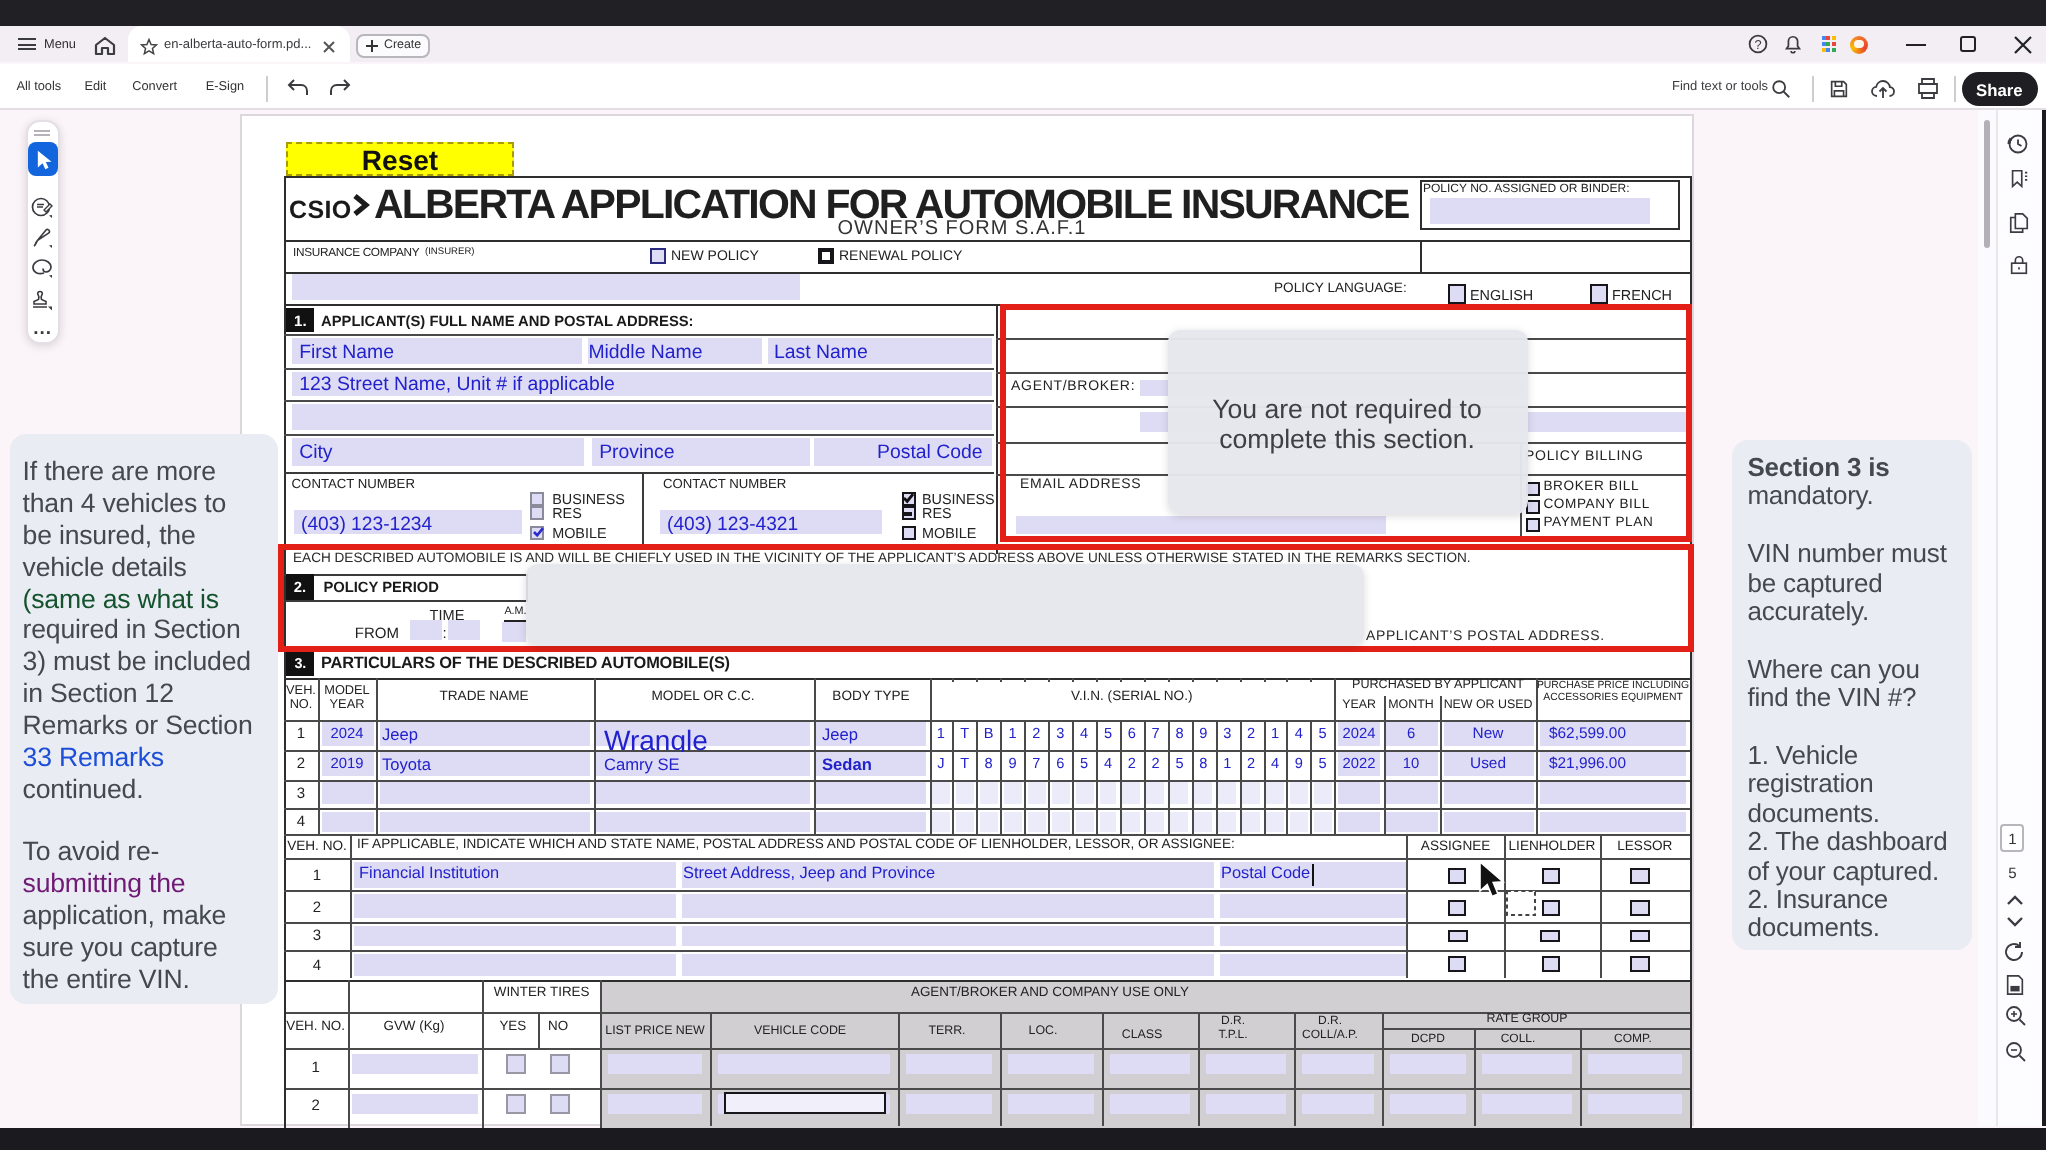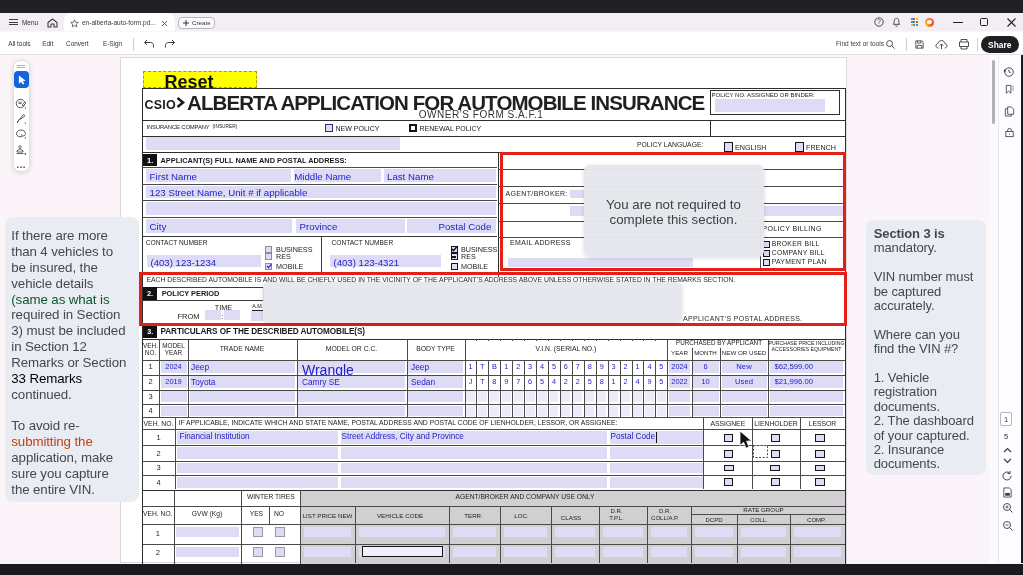--- a/index.html
+++ b/index.html
@@ -84,21 +84,21 @@
     </svg>
 <div class="ab" style="left:976.5px;top:37.5px;width:1px;height:13px;background:#cfccd2;"></div>
 <div class="ab" style="left:981px;top:35.5px;width:37.5px;height:17px;background:#1f1f23;border-radius:8.5px;"></div>
 <div class="ab tx" style="left:999.7px;top:41.2px;transform:translateX(-50%);font-size:8.4px;color:#fff;font-weight:bold;">Share</div>
 <div class="ab" style="left:120px;top:57.3px;width:727.2px;height:506.2px;background:#fff;border:1px solid #dcd7dd;"></div>
 <div class="ab" style="left:988.5px;top:55.3px;width:9px;height:508.2px;background:#fbfafc;"></div>
 <div class="ab" style="left:992.3px;top:59.5px;width:3px;height:64px;background:#b4b0b8;border-radius:1.5px;"></div>
 <div class="ab" style="left:997.5px;top:55.3px;width:23.5px;height:508.2px;background:#fdfcfe;border-left:1px solid #eae6ec;"></div>
 <div class="ab" style="left:1020.8px;top:55.3px;width:2.2px;height:508.2px;background:#1b1b1f;"></div>
 <div class="ab" style="left:143px;top:70.5px;width:114.3px;height:17px;background:#ffff00;border:1.4px dashed #a89c00;"></div>
-<div class="ab tx" style="left:189px;top:72.8px;transform:translateX(-50%);font-size:18px;color:#111;font-weight:bold;text-align:center;">Reset</div>
+<div class="ab tx" style="left:200px;top:72.8px;transform:translateX(-50%);font-size:14px;color:#111;font-weight:bold;text-align:center;">Reset</div>
 <div class="ab" style="left:142.2px;top:88.2px;width:702.5999999999999px;height:1px;background:#2e2e2e;"></div>
 <div class="ab" style="left:142.2px;top:88.2px;width:1px;height:475.3px;background:#2e2e2e;"></div>
 <div class="ab" style="left:844.8px;top:88.2px;width:1px;height:475.3px;background:#2e2e2e;"></div>
 <div class="ab tx" style="left:144.5px;top:99.2px;font-size:12.5px;color:#1a1a1a;font-weight:bold;letter-spacing:0.2px;">CSIO</div>
 <svg class="ab" style="left:176px;top:97px" width="9" height="11" viewBox="0 0 9 11">
       <path d="M1.5 1 L7 5.5 L1.5 10" fill="none" stroke="#1a1a1a" stroke-width="2.6"></path>
     </svg>
 <div class="ab tx" style="left:187px;top:93.2px;font-size:20.5px;color:#1f1f1f;font-weight:bold;letter-spacing:-0.9px;">ALBERTA APPLICATION FOR AUTOMOBILE INSURANCE</div>
 <div class="ab tx" style="left:481px;top:109.8px;transform:translateX(-50%);font-size:10px;color:#333;letter-spacing:0.5px;">OWNER’S FORM S.A.F.1</div>
 <div class="ab" style="left:709.6px;top:89.6px;width:130.8px;height:25.4px;border:1px solid #2e2e2e;background:#fff;"></div>
@@ -306,21 +306,21 @@
 <div class="ab" style="left:189.5px;top:376.3px;width:105.5px;height:11.4px;background:#dedbf4;"></div>
 <div class="ab" style="left:298px;top:376.3px;width:107px;height:11.4px;background:#dedbf4;"></div>
 <div class="ab" style="left:408px;top:376.3px;width:55px;height:11.4px;background:#dedbf4;"></div>
 <div class="ab" style="left:668.7px;top:376.3px;width:21.299999999999955px;height:11.4px;background:#dedbf4;"></div>
 <div class="ab" style="left:693px;top:376.3px;width:25.5px;height:11.4px;background:#dedbf4;"></div>
 <div class="ab" style="left:721.5px;top:376.3px;width:45.0px;height:11.4px;background:#dedbf4;"></div>
 <div class="ab" style="left:769.5px;top:376.3px;width:73.79999999999995px;height:11.4px;background:#dedbf4;"></div>
 <div class="ab tx" style="left:173.5px;top:378.4px;transform:translateX(-50%);font-size:7.4px;color:#2222cc;">2019</div>
 <div class="ab tx" style="left:191px;top:377.9px;font-size:8.3px;color:#2222cc;">Toyota</div>
 <div class="ab tx" style="left:302px;top:377.9px;font-size:8.3px;color:#2222cc;">Camry SE</div>
-<div class="ab tx" style="left:411px;top:377.9px;font-size:8.3px;color:#2222cc;">Sedan</div>
+<div class="ab tx" style="left:411px;top:377.9px;font-size:8.3px;color:#2222cc;font-weight:bold;">Sedan</div>
 <div class="ab tx" style="left:470.46px;top:378.4px;transform:translateX(-50%);font-size:7.3px;color:#2222cc;">J</div>
 <div class="ab tx" style="left:482.39px;top:378.4px;transform:translateX(-50%);font-size:7.3px;color:#2222cc;">T</div>
 <div class="ab tx" style="left:494.32px;top:378.4px;transform:translateX(-50%);font-size:7.3px;color:#2222cc;">8</div>
 <div class="ab tx" style="left:506.25px;top:378.4px;transform:translateX(-50%);font-size:7.3px;color:#2222cc;">9</div>
 <div class="ab tx" style="left:518.1800000000001px;top:378.4px;transform:translateX(-50%);font-size:7.3px;color:#2222cc;">7</div>
 <div class="ab tx" style="left:530.11px;top:378.4px;transform:translateX(-50%);font-size:7.3px;color:#2222cc;">6</div>
 <div class="ab tx" style="left:542.0400000000001px;top:378.4px;transform:translateX(-50%);font-size:7.3px;color:#2222cc;">5</div>
 <div class="ab tx" style="left:553.97px;top:378.4px;transform:translateX(-50%);font-size:7.3px;color:#2222cc;">4</div>
 <div class="ab tx" style="left:565.9000000000001px;top:378.4px;transform:translateX(-50%);font-size:7.3px;color:#2222cc;">2</div>
 <div class="ab tx" style="left:577.83px;top:378.4px;transform:translateX(-50%);font-size:7.3px;color:#2222cc;">2</div>
@@ -399,21 +399,21 @@
 <div class="ab tx" style="left:158.5px;top:420.6px;transform:translateX(-50%);font-size:6.8px;color:#222;">VEH. NO.</div>
 <div class="ab tx" style="left:178.5px;top:420.4px;font-size:6.8px;color:#222;">IF APPLICABLE, INDICATE WHICH AND STATE NAME, POSTAL ADDRESS AND POSTAL CODE OF LIENHOLDER, LESSOR, OR ASSIGNEE:</div>
 <div class="ab tx" style="left:727.8px;top:420.6px;transform:translateX(-50%);font-size:6.8px;color:#222;">ASSIGNEE</div>
 <div class="ab tx" style="left:776px;top:420.6px;transform:translateX(-50%);font-size:6.8px;color:#222;">LIENHOLDER</div>
 <div class="ab tx" style="left:822.4px;top:420.6px;transform:translateX(-50%);font-size:6.8px;color:#222;">LESSOR</div>
 <div class="ab tx" style="left:158.5px;top:433.65000000000003px;transform:translateX(-50%);font-size:7.5px;color:#222;">1</div>
 <div class="ab" style="left:176.5px;top:430.90000000000003px;width:161px;height:12.899999999999967px;background:#dedbf4;"></div>
 <div class="ab" style="left:340.5px;top:430.90000000000003px;width:266.5px;height:12.899999999999967px;background:#dedbf4;"></div>
 <div class="ab" style="left:610px;top:430.90000000000003px;width:92.5px;height:12.899999999999967px;background:#dedbf4;"></div>
 <div class="ab tx" style="left:179.5px;top:433.15000000000003px;font-size:8.2px;color:#2222cc;">Financial Institution</div>
-<div class="ab tx" style="left:341.5px;top:433.15000000000003px;font-size:8.2px;color:#2222cc;">Street Address, City and Province</div>
+<div class="ab tx" style="left:341.5px;top:433.15000000000003px;font-size:8.2px;color:#2222cc;">Street Address, Jeep and Province</div>
 <div class="ab tx" style="left:610.5px;top:433.15000000000003px;font-size:8.2px;color:#2222cc;">Postal Code</div>
 <div class="ab" style="left:723.9px;top:434.05px;width:9.2px;height:8.3px;border:1.8px solid #15151a;background:#dedbf4;"></div>
 <div class="ab" style="left:770.6px;top:434.05px;width:9.2px;height:8.3px;border:1.8px solid #15151a;background:#dedbf4;"></div>
 <div class="ab" style="left:815.4px;top:434.05px;width:9.2px;height:8.3px;border:1.8px solid #15151a;background:#dedbf4;"></div>
 <div class="ab tx" style="left:158.5px;top:449.5px;transform:translateX(-50%);font-size:7.5px;color:#222;">2</div>
 <div class="ab" style="left:176.5px;top:447.0px;width:161px;height:12.400000000000023px;background:#dedbf4;"></div>
 <div class="ab" style="left:340.5px;top:447.0px;width:266.5px;height:12.400000000000023px;background:#dedbf4;"></div>
 <div class="ab" style="left:610px;top:447.0px;width:92.5px;height:12.400000000000023px;background:#dedbf4;"></div>
 <div class="ab" style="left:723.9px;top:449.85px;width:9.2px;height:8.3px;border:1.8px solid #15151a;background:#dedbf4;"></div>
 <div class="ab" style="left:770.6px;top:449.85px;width:9.2px;height:8.3px;border:1.8px solid #15151a;background:#dedbf4;"></div>
@@ -514,24 +514,24 @@
 <div class="ab" style="left:4.5px;top:216.8px;width:134.3px;height:285.2px;background:#e9ecf2;border-radius:8px;"></div>
 <div class="ab tx" style="left:11.3px;top:229.2px;font-size:13.3px;color:#43494f;letter-spacing:-0.1px;">If there are more</div>
 <div class="ab tx" style="left:11.3px;top:245.04999999999998px;font-size:13.3px;color:#43494f;letter-spacing:-0.1px;">than 4 vehicles to</div>
 <div class="ab tx" style="left:11.3px;top:260.9px;font-size:13.3px;color:#43494f;letter-spacing:-0.1px;">be insured, the</div>
 <div class="ab tx" style="left:11.3px;top:276.75px;font-size:13.3px;color:#43494f;letter-spacing:-0.1px;">vehicle details</div>
 <div class="ab tx" style="left:11.3px;top:292.59999999999997px;font-size:13.3px;color:#14532d;letter-spacing:-0.1px;">(same as what is</div>
 <div class="ab tx" style="left:11.3px;top:308.45px;font-size:13.3px;color:#43494f;letter-spacing:-0.1px;">required in Section</div>
 <div class="ab tx" style="left:11.3px;top:324.29999999999995px;font-size:13.3px;color:#43494f;letter-spacing:-0.1px;">3) must be included</div>
 <div class="ab tx" style="left:11.3px;top:340.15px;font-size:13.3px;color:#43494f;letter-spacing:-0.1px;">in Section 12</div>
 <div class="ab tx" style="left:11.3px;top:356.0px;font-size:13.3px;color:#43494f;letter-spacing:-0.1px;">Remarks or Section</div>
-<div class="ab tx" style="left:11.3px;top:371.85px;font-size:13.3px;color:#000000;letter-spacing:-0.1px;">33 Remarks</div>
+<div class="ab tx" style="left:11.3px;top:371.85px;font-size:13.3px;color:#1d4ed8;letter-spacing:-0.1px;">33 Remarks</div>
 <div class="ab tx" style="left:11.3px;top:387.7px;font-size:13.3px;color:#43494f;letter-spacing:-0.1px;">continued.</div>
 <div class="ab tx" style="left:11.3px;top:419.4px;font-size:13.3px;color:#43494f;letter-spacing:-0.1px;">To avoid re-</div>
-<div class="ab tx" style="left:11.3px;top:435.25px;font-size:13.3px;color:#c2410c;letter-spacing:-0.1px;">submitting the</div>
+<div class="ab tx" style="left:11.3px;top:435.25px;font-size:13.3px;color:#701a75;letter-spacing:-0.1px;">submitting the</div>
 <div class="ab tx" style="left:11.3px;top:451.1px;font-size:13.3px;color:#43494f;letter-spacing:-0.1px;">application, make</div>
 <div class="ab tx" style="left:11.3px;top:466.95px;font-size:13.3px;color:#43494f;letter-spacing:-0.1px;">sure you capture</div>
 <div class="ab tx" style="left:11.3px;top:482.79999999999995px;font-size:13.3px;color:#43494f;letter-spacing:-0.1px;">the entire VIN.</div>
 <div class="ab" style="left:866.2px;top:219.7px;width:120px;height:255px;background:#e9ecf2;border-radius:8px;"></div>
 <div class="ab tx" style="left:873.7px;top:226.9px;font-size:13.0px;color:#43494f;font-weight:bold;letter-spacing:-0.1px;">Section 3 is</div>
 <div class="ab tx" style="left:873.7px;top:241.3px;font-size:13.0px;color:#43494f;font-weight:normal;letter-spacing:-0.1px;">mandatory.</div>
 <div class="ab tx" style="left:873.7px;top:270.1px;font-size:13.0px;color:#43494f;letter-spacing:-0.1px;">VIN number must</div>
 <div class="ab tx" style="left:873.7px;top:284.5px;font-size:13.0px;color:#43494f;letter-spacing:-0.1px;">be captured</div>
 <div class="ab tx" style="left:873.7px;top:298.9px;font-size:13.0px;color:#43494f;letter-spacing:-0.1px;">accurately.</div>
 <div class="ab tx" style="left:873.7px;top:327.7px;font-size:13.0px;color:#43494f;letter-spacing:-0.1px;">Where can you</div>

